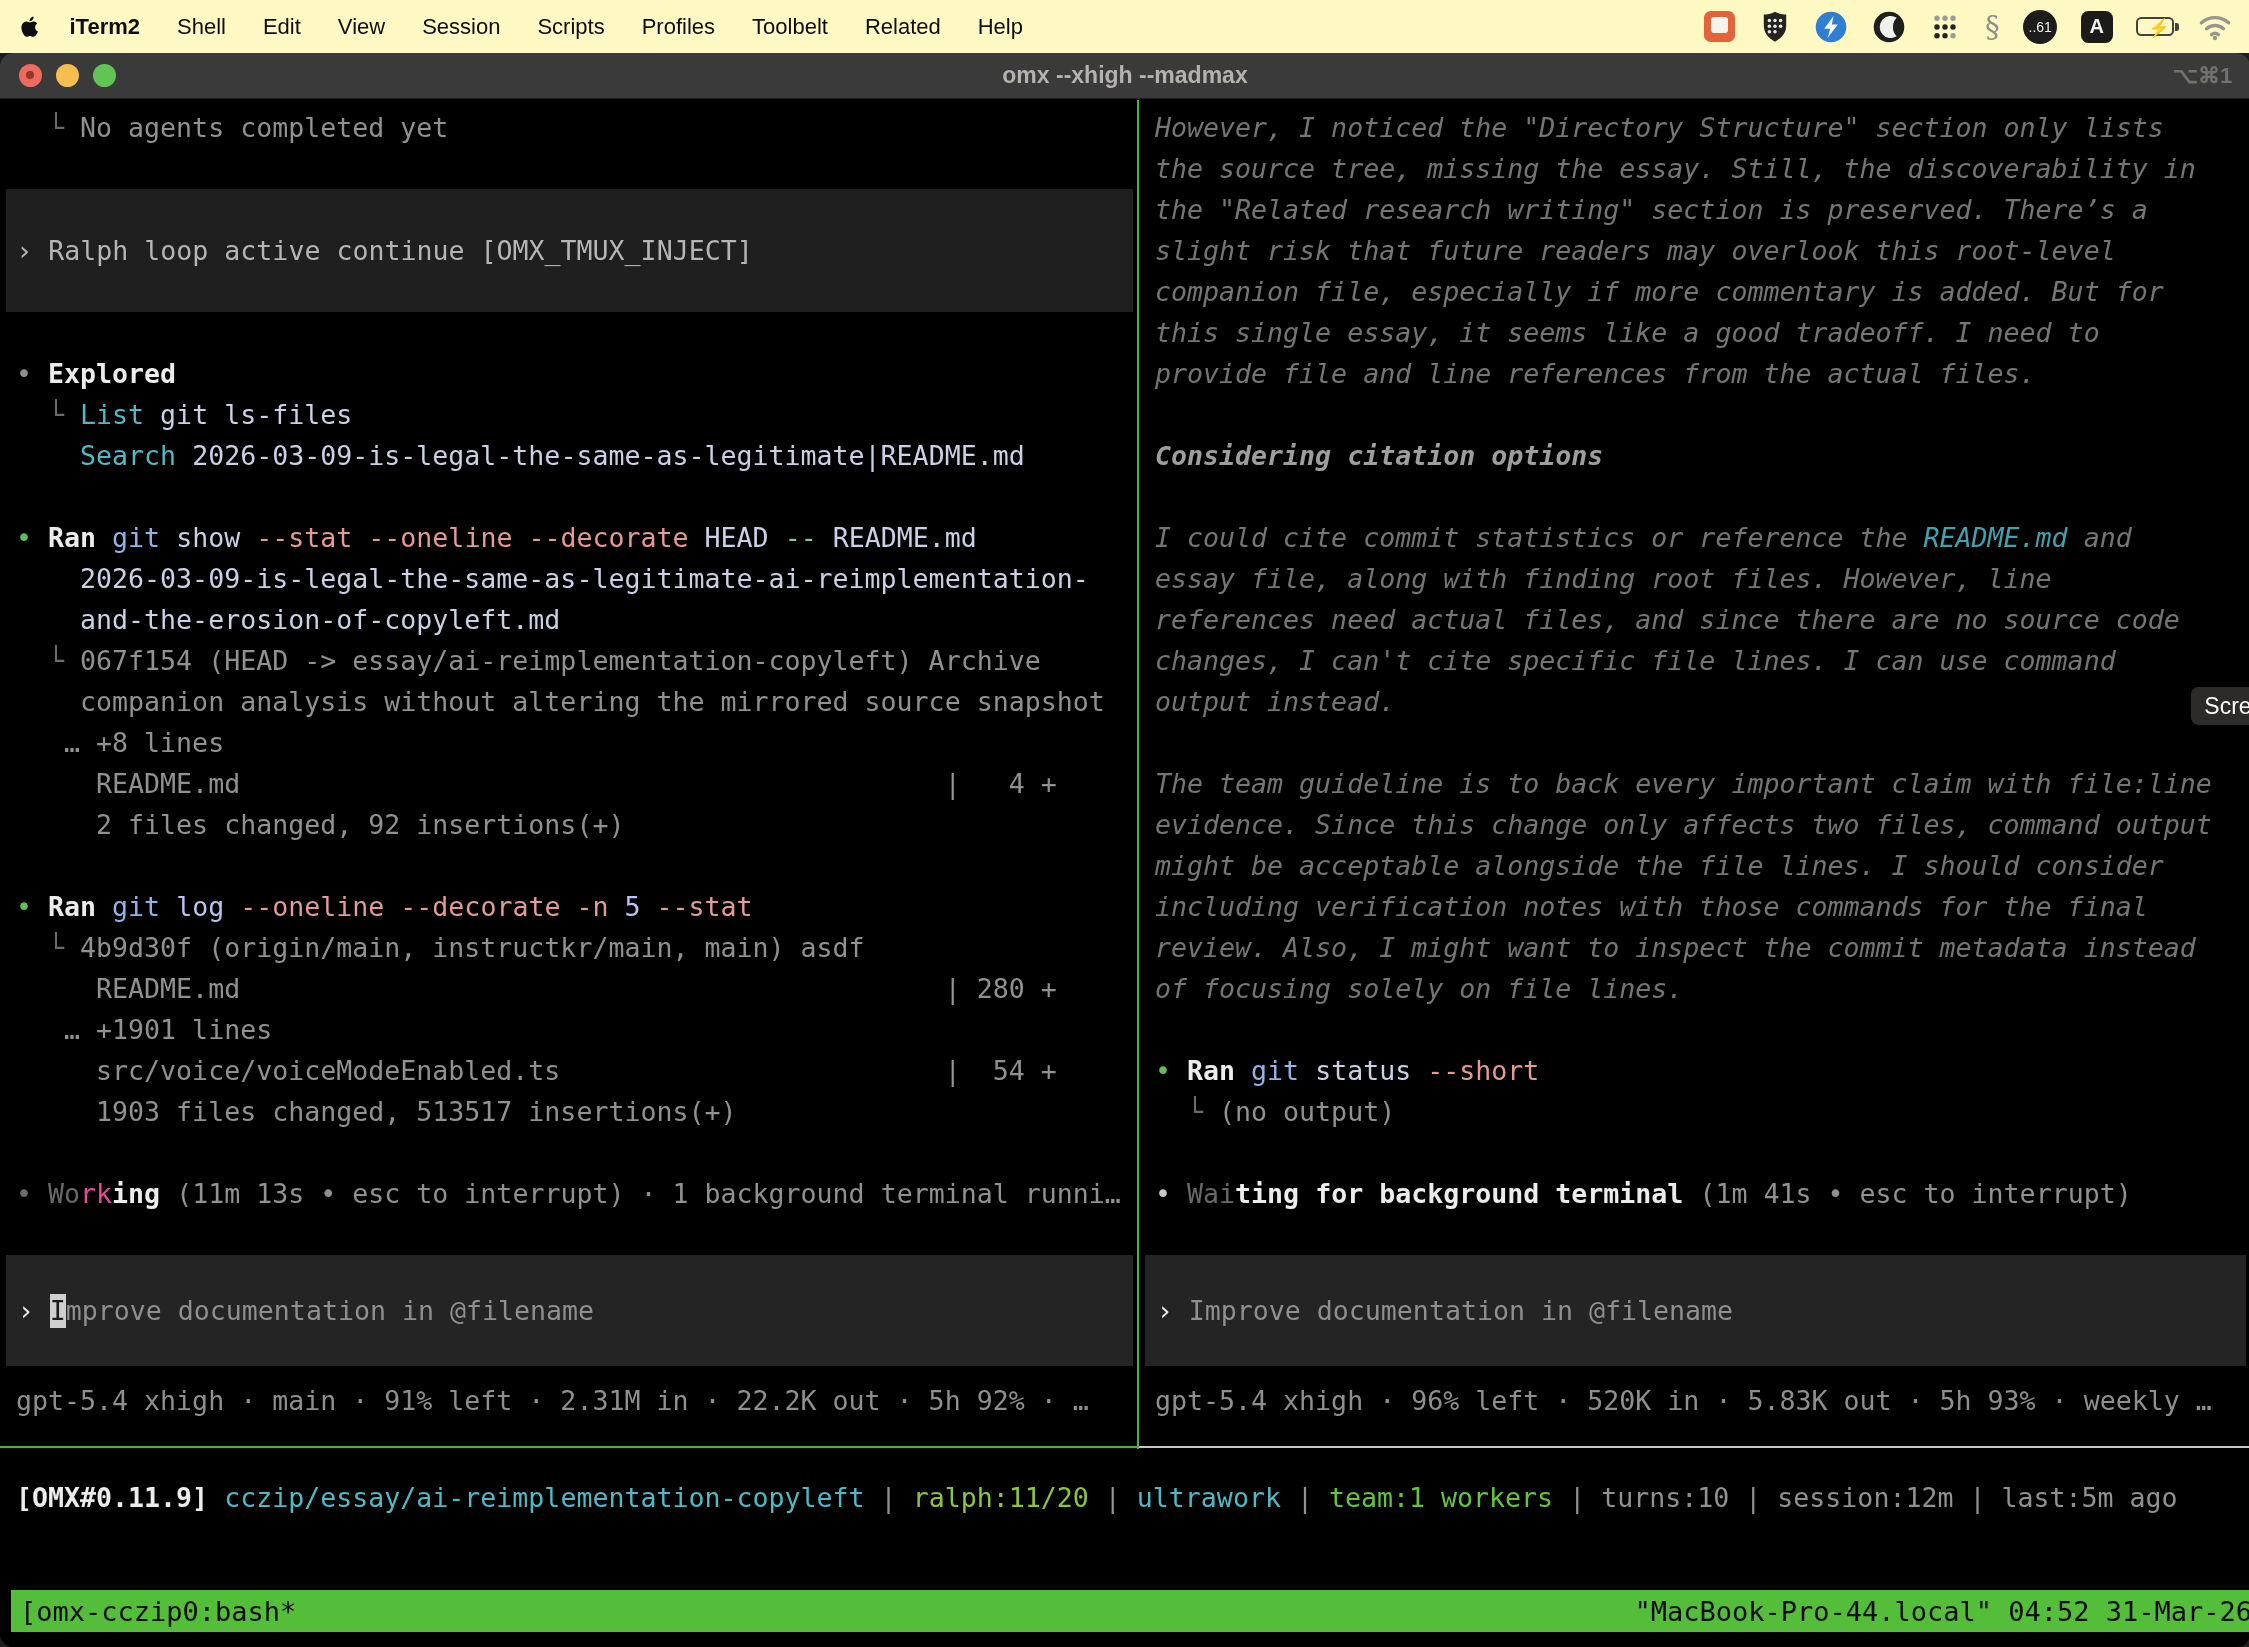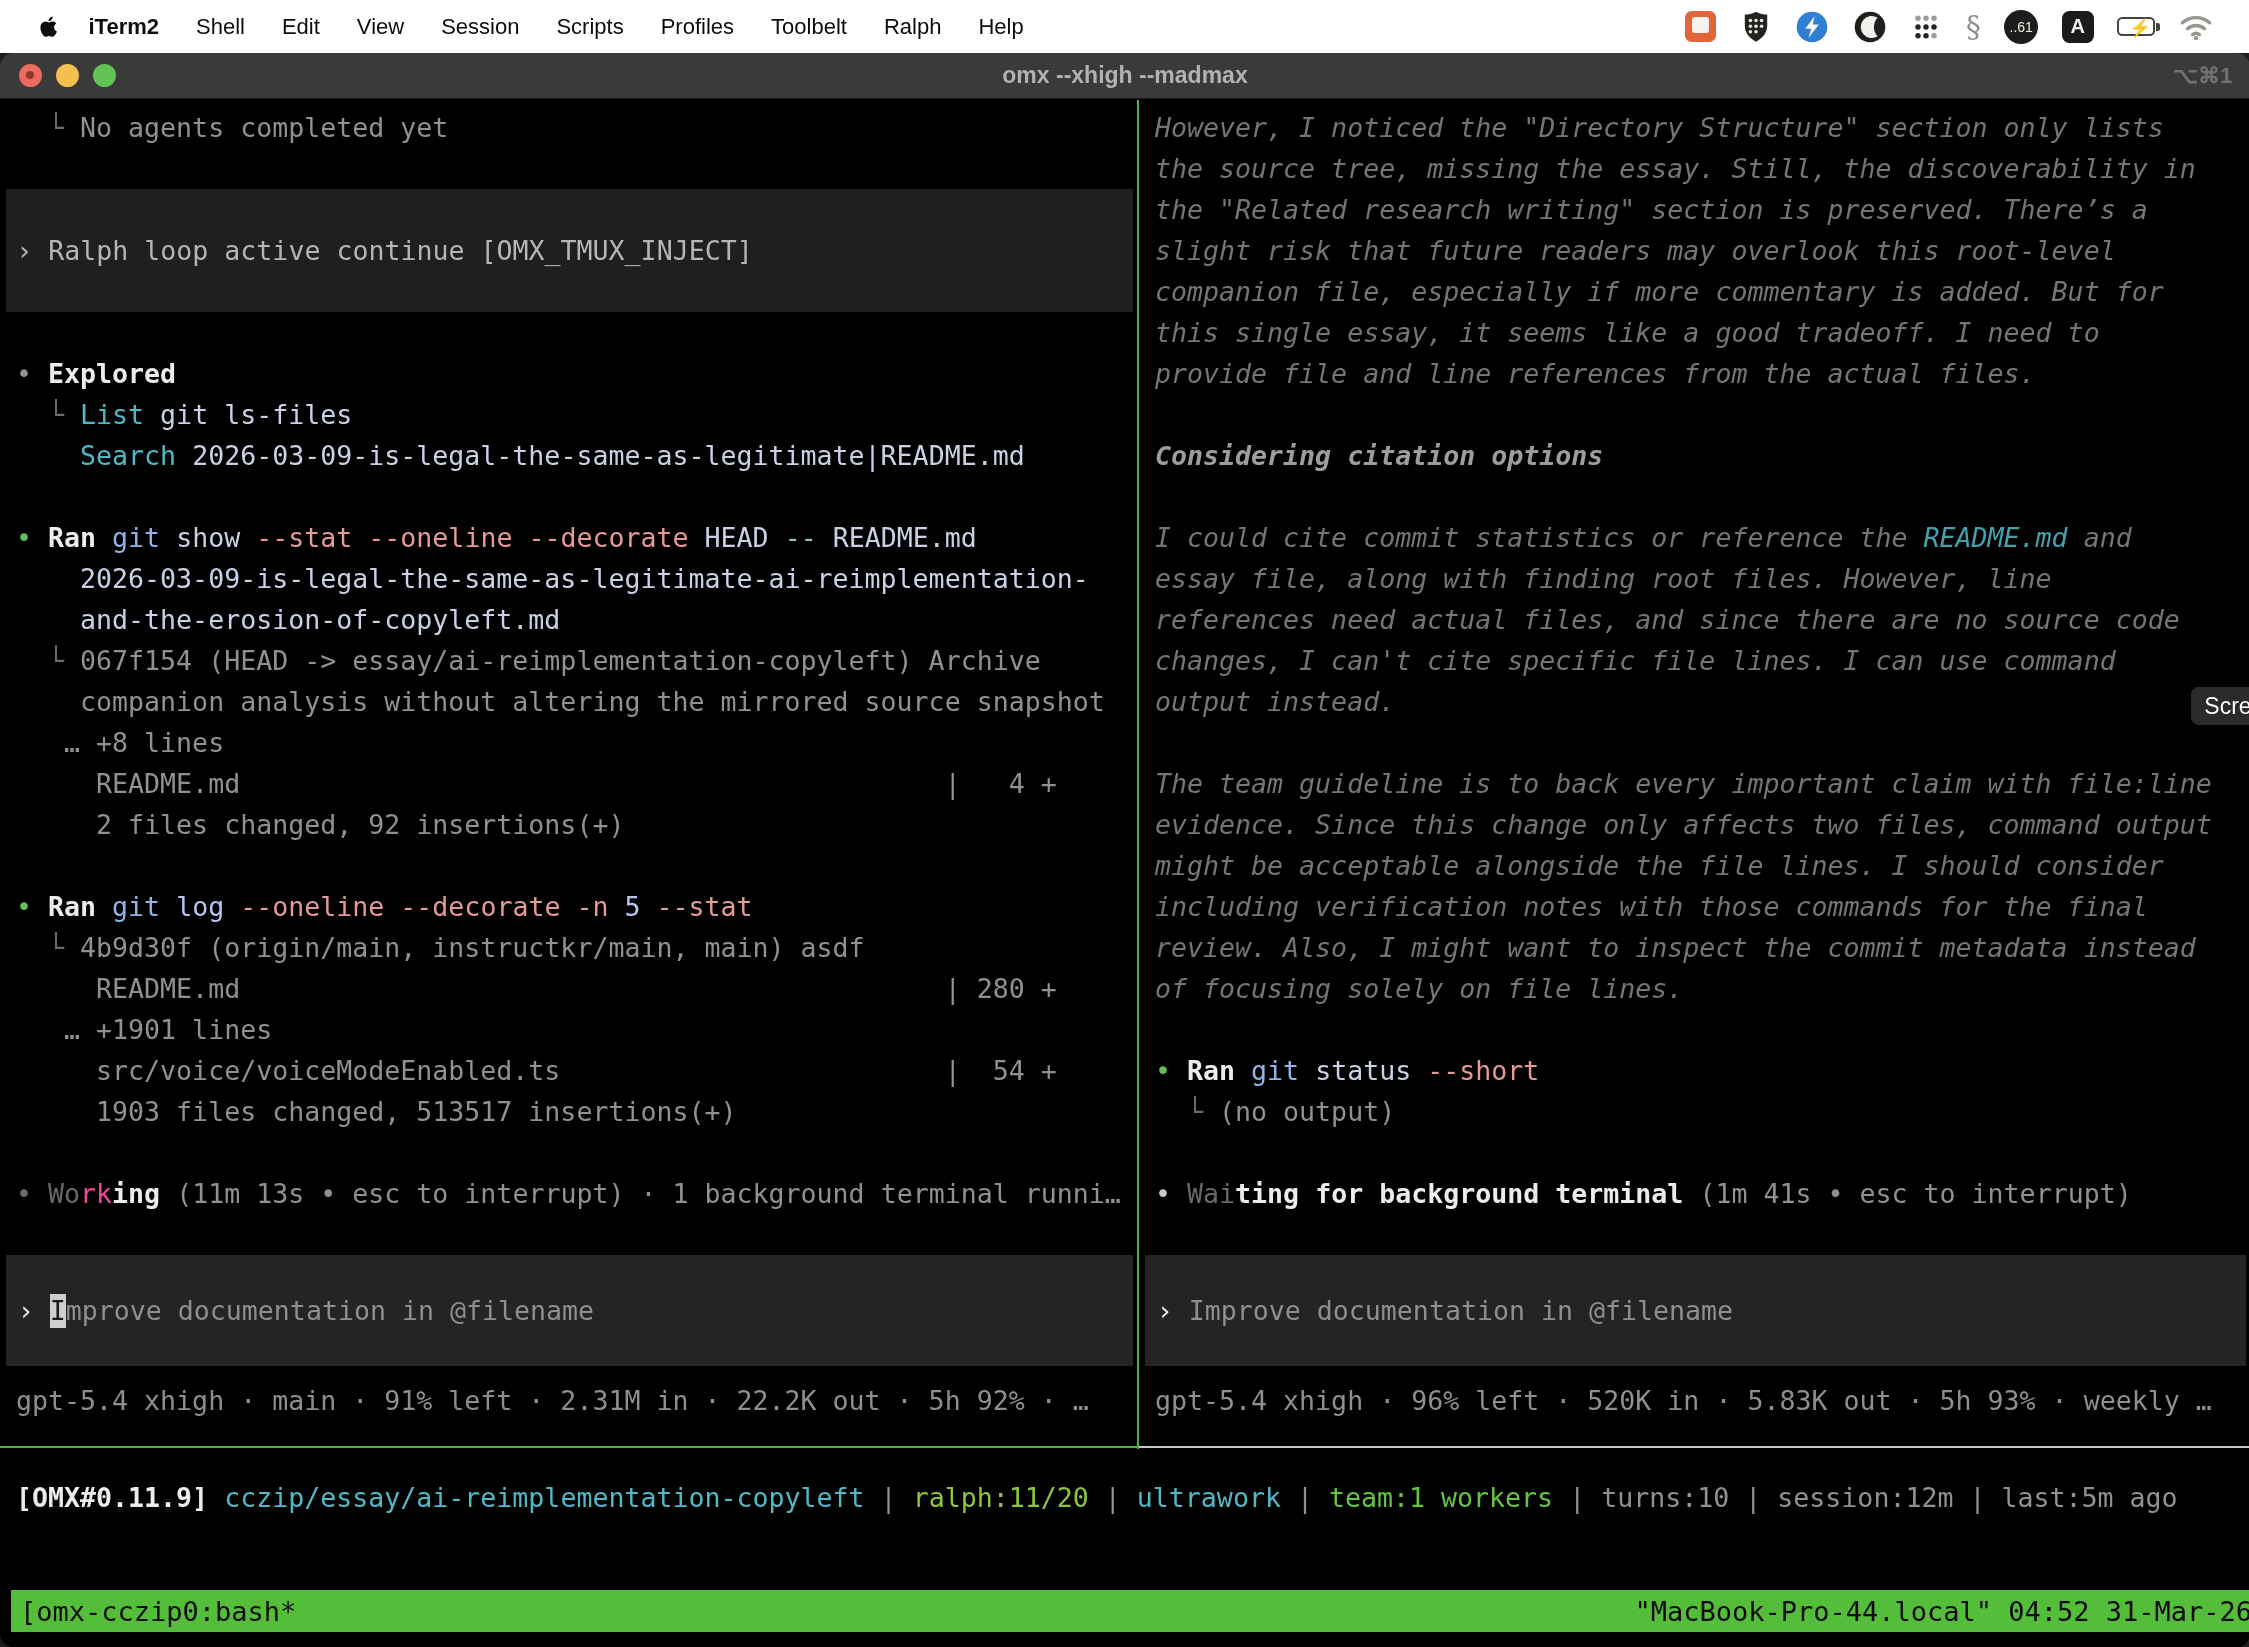--- a/index.html
+++ b/index.html
@@ -1,21 +1,21 @@
 <!DOCTYPE html>
 <html style="font-size:11.8px"><head>
 <meta charset="utf-8">
 <style>
   * { margin:0; padding:0; box-sizing:border-box; }
   html,body { width:2250px; height:1648px; background:#1e1e1e; overflow:hidden; position:relative;
               font-family:"DejaVu Sans Mono", monospace; }
 
   
-  .menubar { position:absolute; top:0; left:0; width:2250px; height:53px; background:#ffffff;
-             display:flex; align-items:center; padding:0 37px;
+  .menubar { position:absolute; top:0; left:0; width:2250px; height:53px; background:#fef9c3;
+             display:flex; align-items:center; padding:0 18px;
              font-family:"Liberation Sans", sans-serif; font-size:22px; color:#0d0d0d; }
   .apple { width:29.5px; height:29.5px; margin-right:22px; display:flex; align-items:center; }
   .menu-items { display:flex; align-items:center; gap:37px; }
   .menu-item { white-space:nowrap; }
   .menu-item.app { font-weight:bold; }
   .menu-status { margin-left:auto; display:flex; align-items:center; gap:23.6px; }
   .mico { display:inline-flex; align-items:center; justify-content:center; height:34px; }
   .ico-chat { width:31px; height:31px; background:#e2643b; border-radius:6.6px; position:relative; }
   .ico-chat::before { content:""; position:absolute; left:6.6px; top:5.9px; width:17.7px; height:16px; background:#f6f3ee; border-radius:3px; }
   .ico-chat::after { content:""; position:absolute; left:7.4px; bottom:-4.4px; border:5.2px solid transparent; border-top-color:#e2643b; }
@@ -104,21 +104,21 @@
   </span>
   <span class="menu-items">
     <span class="menu-item app">iTerm2</span>
     <span class="menu-item">Shell</span>
     <span class="menu-item">Edit</span>
     <span class="menu-item">View</span>
     <span class="menu-item">Session</span>
     <span class="menu-item">Scripts</span>
     <span class="menu-item">Profiles</span>
     <span class="menu-item">Toolbelt</span>
-    <span class="menu-item">Ralph</span>
+    <span class="menu-item">Related</span>
     <span class="menu-item">Help</span>
   </span>
   <span class="menu-status">
     <span class="mico ico-chat"></span>
     <span class="mico">
       <svg width="32" height="34" viewBox="0 0 40 42">
           <path d="M20 2c5 3 10 3.4 14 3.4v14c0 9-6 15.6-14 20-8-4.4-14-11-14-20v-14C10 5.4 15 5 20 2z" fill="#23231f"></path>
           <g fill="#e8e8e4">
             <circle cx="13" cy="13" r="2.2"></circle>
             <circle cx="20" cy="13" r="2.2"></circle>

